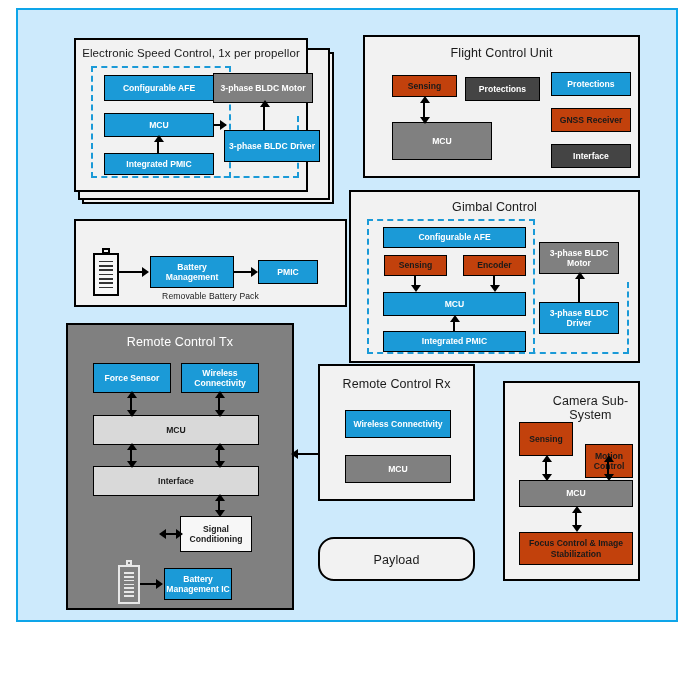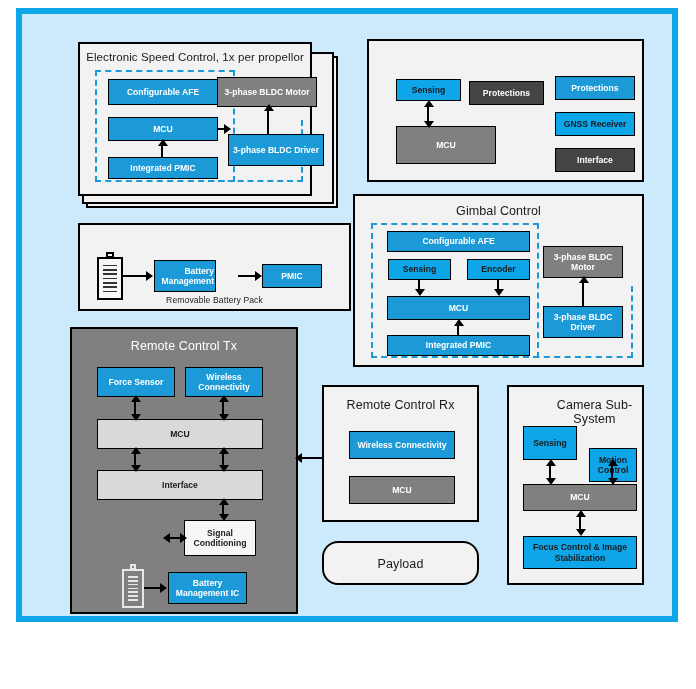--- a/index.html
+++ b/index.html
@@ -1,35 +1,35 @@
 <!DOCTYPE html>
 <html><head>
 <meta charset="utf-8">
 <style>
   html,body{margin:0;padding:0;background:#ffffff;}
   body{width:696px;height:689px;position:relative;overflow:hidden;
        font-family:"Liberation Sans","DejaVu Sans",sans-serif;}
 
   
   #slide{position:absolute;left:16px;top:8px;width:662px;height:614px;
-         background:#cdeafc;border:6px solid #0ea5e9;box-sizing:border-box;}
+         background:#cdeafc;border:2px solid #0ea5e9;box-sizing:border-box;}
 
   
   .panel{position:absolute;background:#f2f2f2;border:2.5px solid #000;
          box-sizing:border-box;}
   .panel.gray{background:#808080;}
   .panel-title{position:absolute;left:0;right:0;text-align:center;
                font-size:11.5px;color:#1a1a1a;letter-spacing:.1px;}
   .panel.gray .panel-title{color:#ffffff;}
 
   .blk{position:absolute;box-sizing:border-box;border:1.6px solid #000;
        display:flex;align-items:center;justify-content:center;text-align:center;
        font-size:8.6px;line-height:1.18;font-weight:bold;padding:1px;}
   .blk.blue{background:#1b9ad7;color:#fff;}
-  .blk.lgray{background:#0ea5e9;color:#1a1a1a;}
+  .blk.lgray{background:#c2410c;color:#1a1a1a;}
   .blk.mgray{background:#808080;color:#fff;}
   .blk.dgray{background:#444444;color:#fff;}
   .blk.vlgray{background:#d9d9d9;color:#1a1a1a;}
   .blk.white{background:#f7f7f7;color:#1a1a1a;}
 
   
   .dash{position:absolute;border:2.4px dashed #1b9ad7;box-sizing:border-box;
         background:transparent;}
 
   
@@ -86,20 +86,21 @@
 
     <div class="ln vline" style="left:81px;top:100px;height:13px;"></div>
     <div class="ahead up" style="left:78px;top:95px;"></div>
     <div class="ln hline" style="left:138px;top:84px;width:12px;"></div>
     <div class="ahead right" style="left:144px;top:80px;"></div>
     <div class="ln vline" style="left:187px;top:64px;height:27px;"></div>
     <div class="ahead up" style="left:184px;top:60px;"></div>
   </div>
 
   <div class="panel" style="left:345px;top:25px;width:277px;height:143px;">
+    <div class="panel-title" style="top:9px;font-size:12.5px;">Flight Control Unit</div>
     <div class="blk lgray" style="left:27px;top:38px;width:65px;height:22px;">Sensing</div>
     <div class="blk dgray" style="left:100px;top:40px;width:75px;height:24px;">Protections</div>
     <div class="blk blue" style="left:186px;top:35px;width:80px;height:24px;">Protections</div>
     <div class="blk mgray" style="left:27px;top:85px;width:100px;height:38px;">MCU</div>
     <div class="blk lgray" style="left:186px;top:71px;width:80px;height:24px;">GNSS Receiver</div>
     <div class="blk dgray" style="left:186px;top:107px;width:80px;height:24px;">Interface</div>
     <div class="ln vline" style="left:58px;top:63px;height:20px;"></div>
     <div class="ahead up" style="left:55px;top:59px;"></div>
     <div class="ahead down" style="left:55px;top:80px;"></div>
   </div>
@@ -110,21 +111,21 @@
       <div class="body">
         <div class="bar"></div>
           <div class="bar"></div>
           <div class="bar"></div>
         <div class="bar"></div>
           <div class="bar"></div>
           <div class="bar"></div>
         <div class="bar"></div>
       </div>
     </div>
-    <div class="blk blue" style="left:74px;top:35px;width:62px;height:32px;text-align:right;">Battery Management</div>
+    <div class="blk blue" style="left:74px;top:35px;width:84px;height:32px;">Battery Management</div>
     <div class="blk blue" style="left:182px;top:39px;width:60px;height:24px;">PMIC</div>
     <div class="panel-title" style="top:70px;font-size:8.6px;">Removable Battery Pack</div>
     <div class="ln hline" style="left:43px;top:50px;width:26px;"></div>
     <div class="ahead right" style="left:66px;top:46px;"></div>
     <div class="ln hline" style="left:158px;top:50px;width:20px;"></div>
     <div class="ahead right" style="left:175px;top:46px;"></div>
   </div>
 
   <div class="panel" style="left:331px;top:180px;width:291px;height:173px;">
     <div class="panel-title" style="top:8px;font-size:12.5px;">Gimbal Control</div>
@@ -148,21 +149,21 @@
     <div class="ahead up" style="left:224px;top:80px;"></div>
   </div>
 
   <div class="panel gray" style="left:48px;top:313px;width:228px;height:287px;">
     <div class="panel-title" style="top:10px;font-size:12.5px;">Remote Control Tx</div>
     <div class="blk blue" style="left:25px;top:38px;width:78px;height:30px;">Force Sensor</div>
     <div class="blk blue" style="left:113px;top:38px;width:78px;height:30px;">Wireless Connectivity</div>
     <div class="blk vlgray" style="left:25px;top:90px;width:166px;height:30px;">MCU</div>
     <div class="blk vlgray" style="left:25px;top:141px;width:166px;height:30px;">Interface</div>
     <div class="blk white" style="left:112px;top:191px;width:72px;height:36px;">Signal Conditioning</div>
-    <div class="blk blue" style="left:96px;top:243px;width:79px;height:32px;">Battery Management IC</div>
+    <div class="blk blue" style="left:96px;top:243px;width:68px;height:32px;">Battery Management IC</div>
     <div class="batt light" style="left:50px;top:235px;width:22px;height:44px;">
       <div class="cap"></div>
       <div class="body">
         <div class="bar"></div>
           <div class="bar"></div>
           <div class="bar"></div>
         <div class="bar"></div>
           <div class="bar"></div>
           <div class="bar"></div>
         <div class="bar"></div>
@@ -188,21 +189,21 @@
     <div class="ahead left" style="left:91px;top:204px;"></div>
     <div class="ahead right" style="left:108px;top:204px;"></div>
     <div class="ln hline" style="left:72px;top:258px;width:19px;"></div>
     <div class="ahead right" style="left:88px;top:254px;"></div>
   </div>
 
   <div class="ln hline" style="left:277px;top:443px;width:36px;"></div>
   <div class="ahead left" style="left:273px;top:439px;"></div>
   <div class="ahead right" style="left:308px;top:439px;"></div>
 
-  <div class="panel" style="left:300px;top:371px;width:157px;height:137px;">
+  <div class="panel" style="left:300px;top:354px;width:157px;height:137px;">
     <div class="panel-title" style="top:11px;font-size:12.5px;">Remote Control Rx</div>
     <div class="blk blue" style="left:25px;top:44px;width:106px;height:28px;">Wireless Connectivity</div>
     <div class="blk mgray" style="left:25px;top:89px;width:106px;height:28px;">MCU</div>
   </div>
 
   <div class="panel" style="left:300px;top:527px;width:157px;height:44px;border-radius:16px;">
     <div class="panel-title" style="top:14px;font-size:12.5px;">Payload</div>
   </div>
 
   <div class="panel" style="left:485px;top:371px;width:137px;height:200px;">

